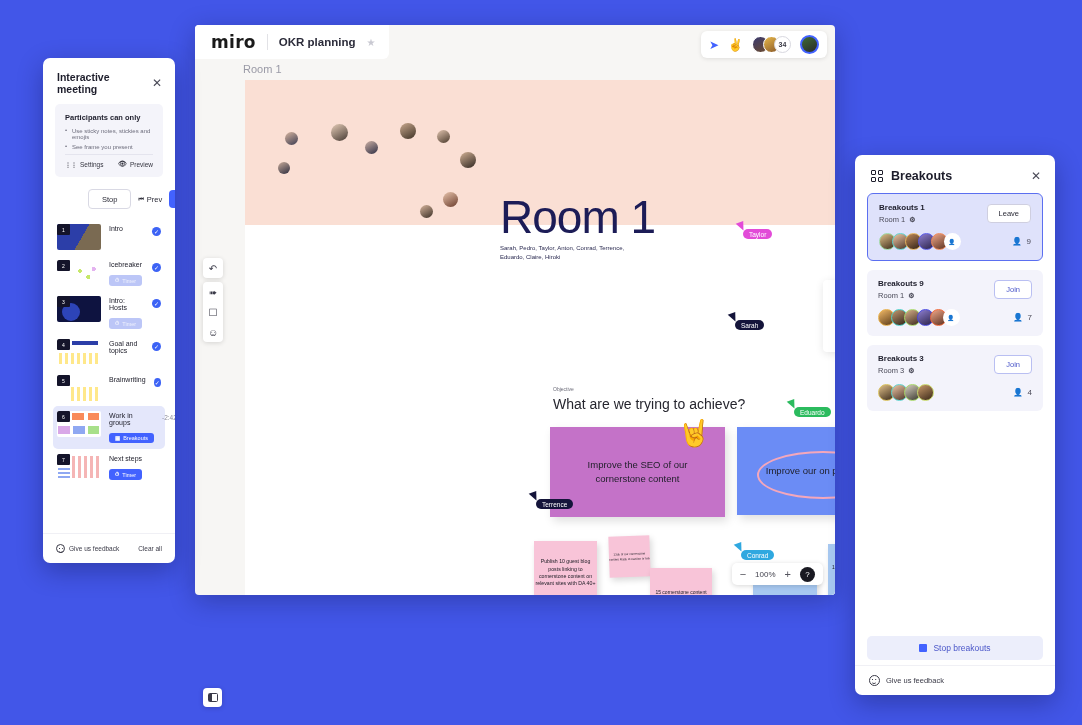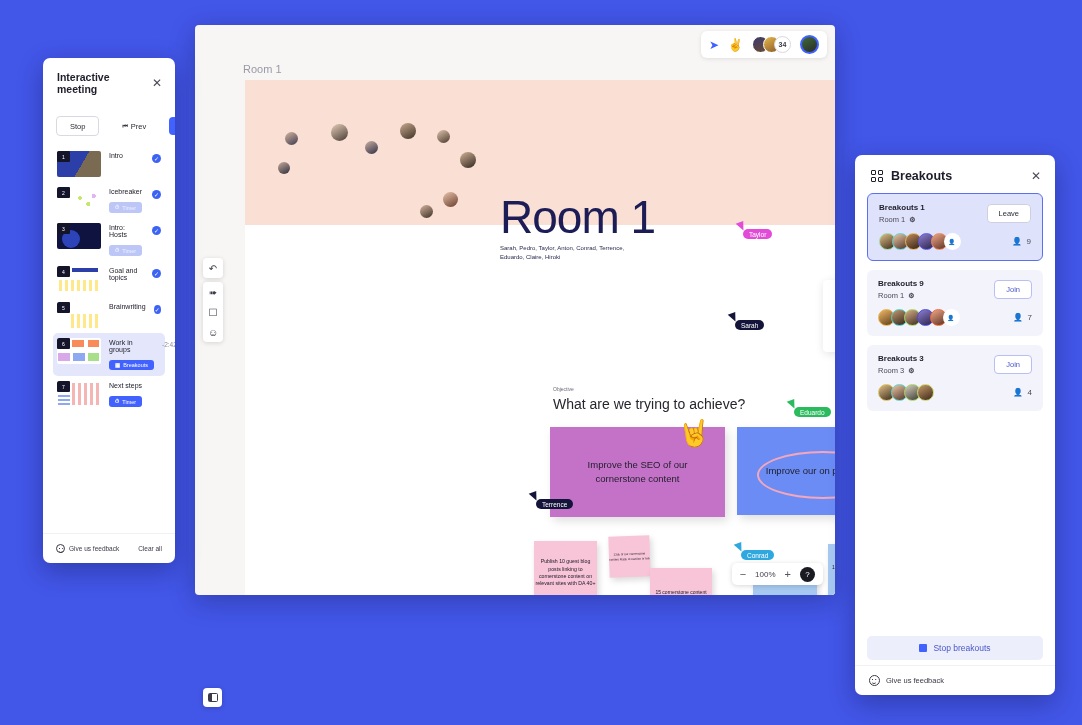--- a/index.html
+++ b/index.html
@@ -187,21 +187,21 @@
   .im-card {
     margin: 0 12px; background:#f4f4fa; border-radius: 5px; padding: 9px 10px 4px;
   }
   .im-card h4 { font-size: 7.5px; color:#1d1d2b; margin-bottom: 6px; }
   .im-card li { list-style:none; font-size: 6px; color:#6d6d7c; margin-bottom: 4px; padding-left: 7px; position:relative;}
   .im-card li:before{content:"•"; position:absolute; left:0; top:-1px;}
   .im-card .cdiv { height:1px; background:#e4e4ee; margin: 4px 0 0; }
   .im-card .crow { display:flex; justify-content:space-between; padding: 5px 0 5px; }
   .im-card .crow span { font-size: 6.5px; color:#34343f; display:flex; align-items:center; gap:3px; }
 
-  .im-ctrls { display:flex; align-items:center; gap: 23px; padding: 12px 13px 10px; }
+  .im-ctrls { display:flex; align-items:center; gap: 7px; padding: 12px 13px 10px; margin-left: 32px; }
   .btn-stop {
     border:1px solid #d9d9e4; background:#fff; border-radius:4px;
     font-size:7.5px; color:#2a2a36; padding: 4.5px 13px;
   }
   .btn-prev { font-size:7.5px; color:#2a2a36; display:flex; align-items:center; gap:3px; margin-left:auto;}
   .btn-next {
     background:#4262ff; color:#fff; border-radius:4px; font-size:7.5px;
     padding: 4.5px 9px; display:flex; align-items:center; gap:4px;
   }
 
@@ -292,20 +292,28 @@
     border: 2px solid #f4a7bb; border-radius: 50%;
   }
 </style>
 </head>
 <body>
 
 <div class="stage">
 
   <div class="board-window">
 
+    <div class="board-topbar">
+      <div class="miro-chip">
+        <span class="miro-logo">miro</span>
+        <span class="vsep"></span>
+        <span class="board-title">OKR planning</span>
+        <span class="star-icon">★</span>
+      </div>
+    </div>
 
     <div class="topbar-right">
       <span class="ticon">➤</span>
       <span class="ticon" style="color:#1a1a28;">✌</span>
       <span class="avstack">
         <span class="av" style="background:linear-gradient(150deg,#3a3a70,#6c4b2e);"></span>
         <span class="av" style="background:linear-gradient(150deg,#e8b84a,#8a5a2a);"></span>
         <span class="avcount">34</span>
       </span>
       <span class="selfav" style="background:linear-gradient(150deg,#3f6b38,#2a2a2a);"></span>
@@ -412,20 +420,38 @@
   <div class="panel-toggle">
     <span class="pt-ic"></span>
   </div>
 
   <div class="im-panel">
     <div class="im-head">
       <span class="im-title">Interactive meeting</span>
       <span class="xbtn">✕</span>
     </div>
 
+    <div class="im-card">
+      <h4>Participants can only</h4>
+      <ul>
+        <li>Use sticky notes, stickies and emojis</li>
+        <li>See frame you present</li>
+      </ul>
+      <div class="cdiv"></div>
+      <div class="crow">
+        <span>
+          <b style="font-size:6px;">⋮⋮</b>
+          <i style="font-style:normal">Settings</i>
+        </span>
+        <span>
+          <b style="font-size:7px;">👁</b>
+          <i style="font-style:normal">Preview</i>
+        </span>
+      </div>
+    </div>
 
     <div class="im-ctrls">
       <button class="btn-stop">Stop</button>
       <span class="btn-prev">
         <b style="font-size:6px;">⏮</b>
         <i style="font-style:normal">Prev</i>
       </span>
       <span class="btn-next">
         <i style="font-style:normal">Next</i>
         <b style="font-size:6px;">⏭</b>

